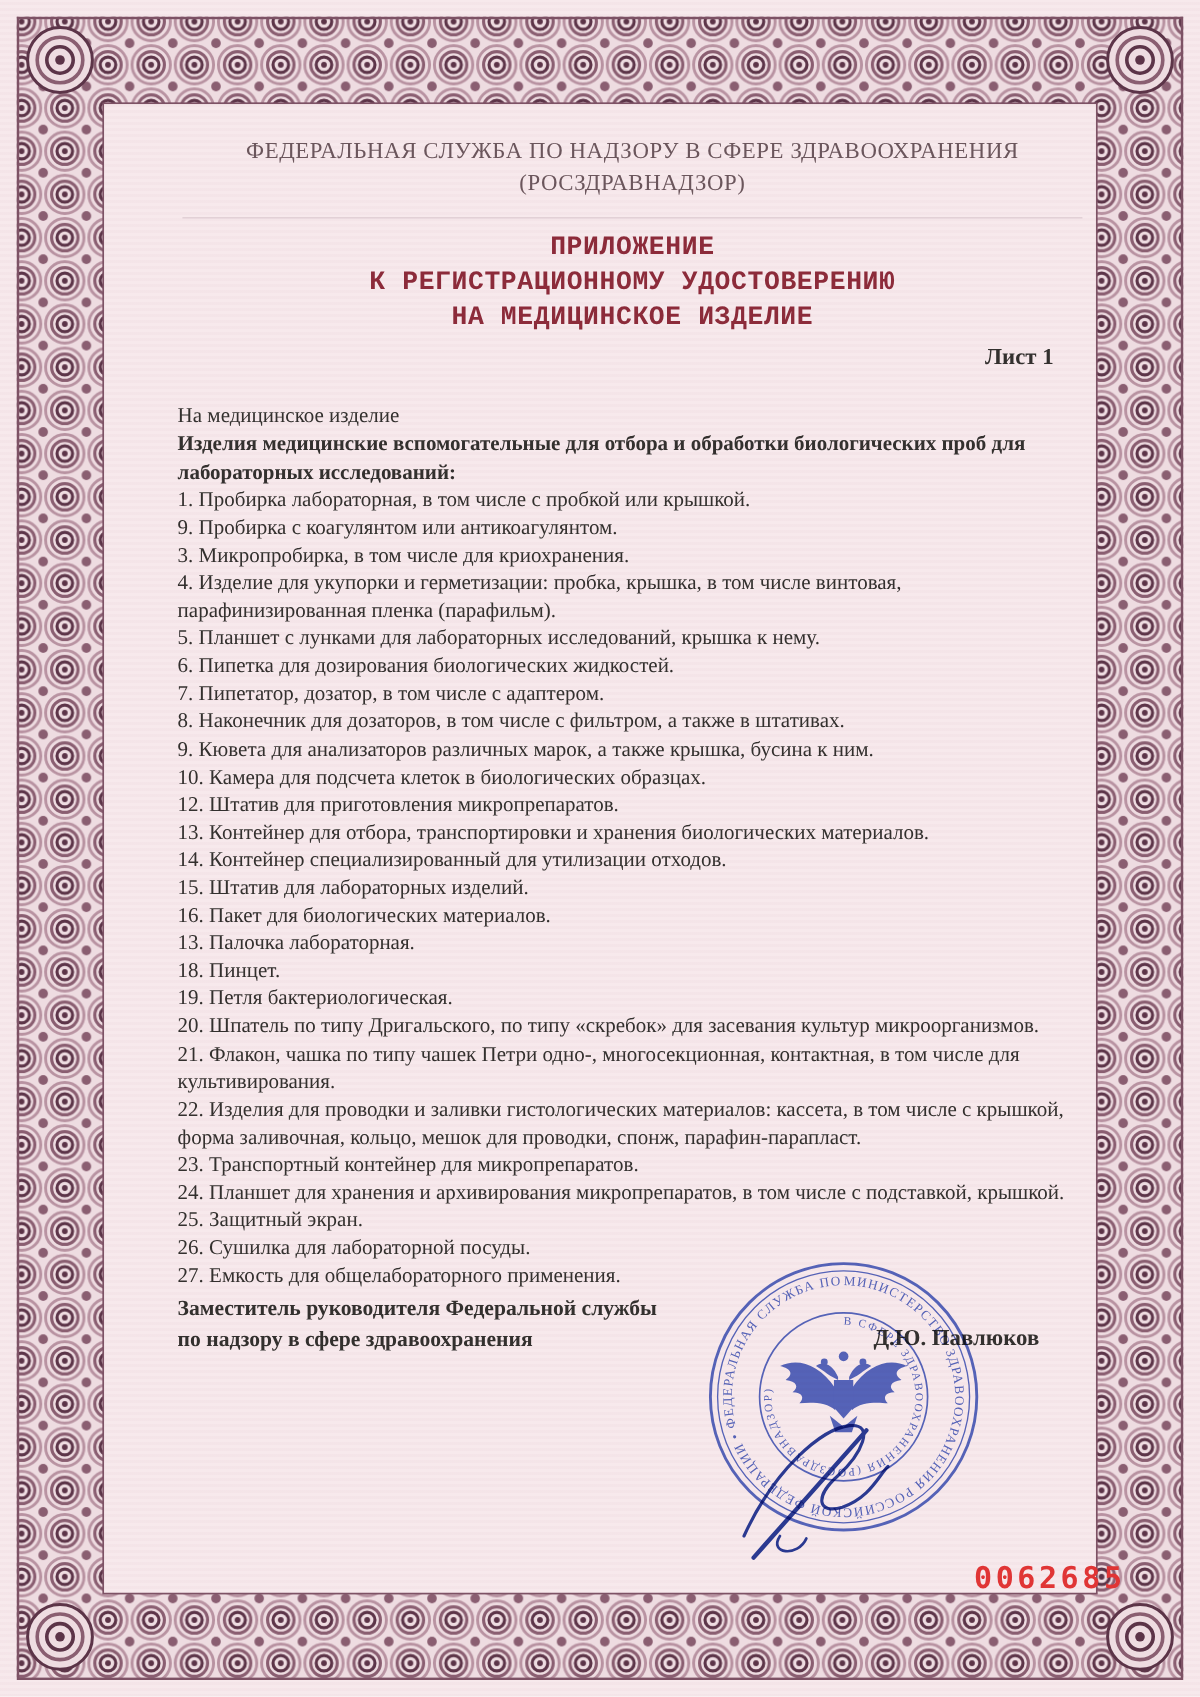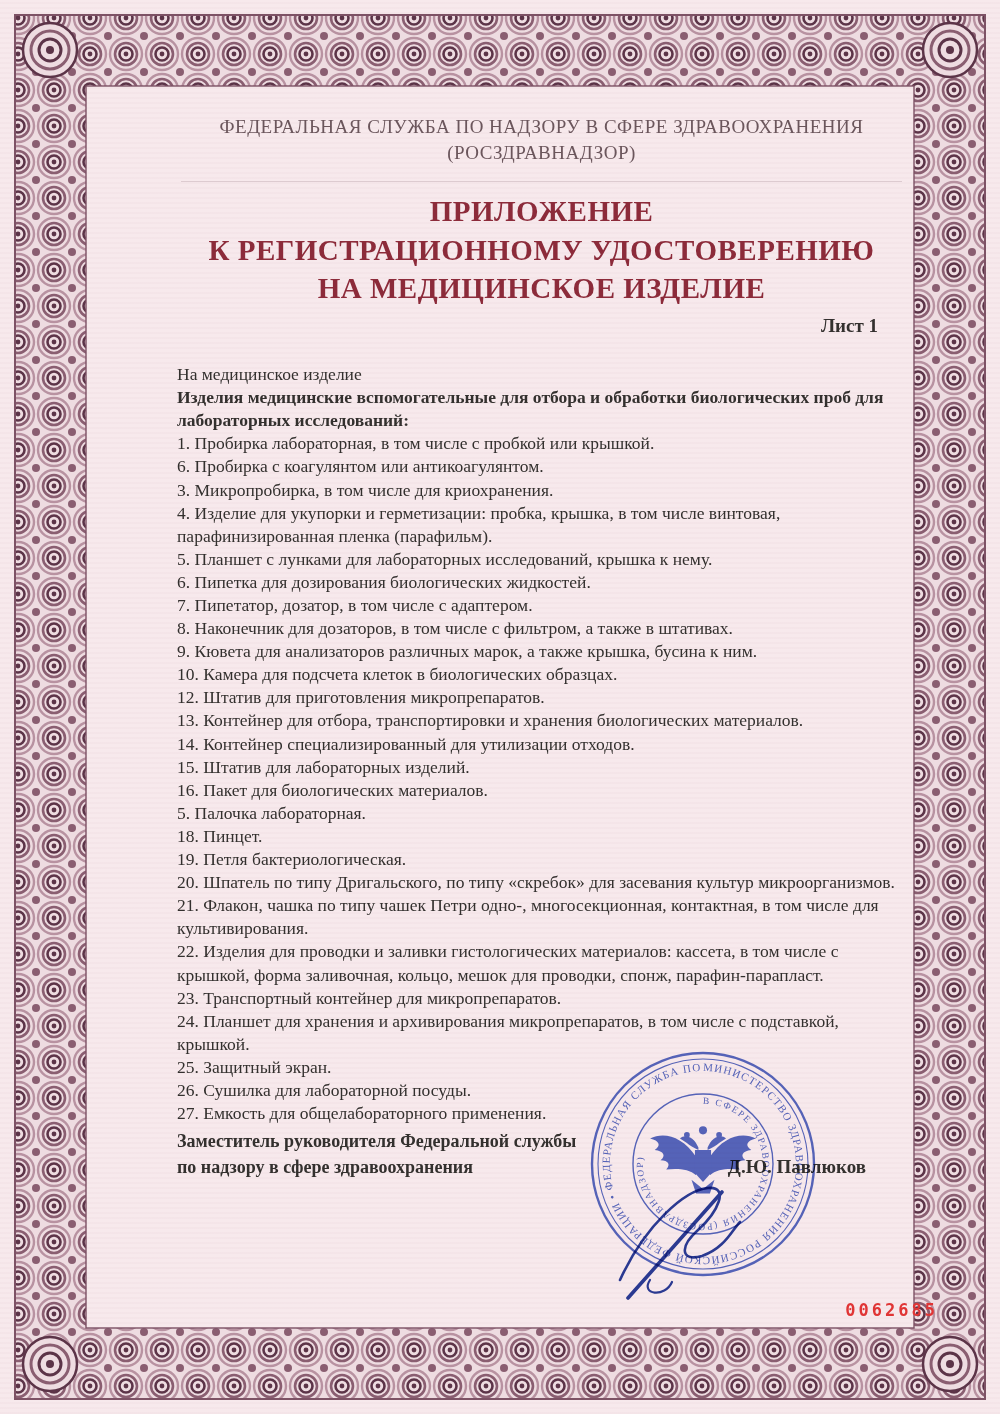--- a/index.html
+++ b/index.html
@@ -40,42 +40,42 @@
   .frame-line{fill:none;stroke:var(--frame-line);stroke-width:2;}
   .frame-line-inner{fill:none;stroke:var(--frame-line);stroke-width:1.4;}
   .cm-outer{fill:var(--border-bg);stroke:var(--border-dark);stroke-width:2.5;}
   .cm-mid{fill:none;stroke:var(--border-mid);stroke-width:3;}
   .cm-inner{fill:none;stroke:var(--border-dark);stroke-width:3;}
   .cm-dot{fill:var(--border-dark);}
 
   .content{
     position:absolute;
     left:86px;top:86px;right:86px;bottom:86px;
-    padding:28px 8px 0 91px;
+    padding:28px 8px 0 62px;
     z-index:2;
   }
   .agency{
     text-align:center;
     color:var(--header-gray);
     font-size:19px;
     line-height:1.35;
     letter-spacing:0.5px;
   }
   .header-rule{
     margin:16px 4px 0 4px;
     border-top:1px solid #c9b3ba;
     opacity:0.55;
   }
   .doc-title{
     margin-top:10px;
     text-align:center;
     color:var(--title-maroon);
-    font-family:Liberation Serif, serif;
-    font-weight:bold;
-    font-size:29px;
+    font-family:Liberation Mono, monospace;
+    font-weight:bold;
+    font-size:22px;
     line-height:1.32;
     letter-spacing:0.5px;
   }
   .meta-row{
     position:relative;
     height:34px;
     margin-top:8px;
     font-weight:bold;
     font-size:21px;
   }
@@ -103,21 +103,21 @@
     font-weight:bold;
     font-size:18px;
     line-height:1.45;
   }
   .signer-name{padding-right:40px;font-size:19px;}
   .serial{
     position:absolute;
     top:1300px;right:62px;
     z-index:4;
     font-family:"DejaVu Sans Mono", monospace;
-    font-size:17px;
+    font-size:25px;
     letter-spacing:3px;
     color:var(--serial-red);
     font-weight:bold;
   }
   .stamp{
     position:absolute;
     left:585px;top:1046px;
     z-index:3;
     mix-blend-mode:multiply;
     opacity:0.85;
@@ -207,35 +207,35 @@
     </div>
 
 
     <div class="sheet-line">Лист  1</div>
 
     <div class="body-text">
       <p>На медицинское изделие</p>
       <p class="bold">Изделия медицинские вспомогательные для отбора и обработки биологических проб для лабораторных исследований:</p>
       <div>
           <p class="list-item">1. Пробирка лабораторная, в том числе с пробкой или крышкой.</p>
-          <p class="list-item">6. Пробирка с коагулянтом или антикоагулянтом.</p>
+          <p class="list-item">9. Пробирка с коагулянтом или антикоагулянтом.</p>
           <p class="list-item">3. Микропробирка, в том числе для криохранения.</p>
           <p class="list-item">4. Изделие для укупорки и герметизации: пробка, крышка, в том числе винтовая, парафинизированная пленка (парафильм).</p>
           <p class="list-item">5. Планшет с лунками для лабораторных исследований, крышка к нему.</p>
           <p class="list-item">6. Пипетка для дозирования биологических жидкостей.</p>
           <p class="list-item">7. Пипетатор, дозатор, в том числе с адаптером.</p>
           <p class="list-item">8. Наконечник для дозаторов, в том числе с фильтром, а также в штативах.</p>
           <p class="list-item">9. Кювета для анализаторов различных марок, а также крышка, бусина к ним.</p>
           <p class="list-item">10. Камера для подсчета клеток в биологических образцах.</p>
           <p class="list-item">12. Штатив для приготовления микропрепаратов.</p>
           <p class="list-item">13. Контейнер для отбора, транспортировки и хранения биологических материалов.</p>
           <p class="list-item">14. Контейнер специализированный для утилизации отходов.</p>
           <p class="list-item">15. Штатив для лабораторных изделий.</p>
           <p class="list-item">16. Пакет для биологических материалов.</p>
-          <p class="list-item">5. Палочка лабораторная.</p>
+          <p class="list-item">13. Палочка лабораторная.</p>
           <p class="list-item">18. Пинцет.</p>
           <p class="list-item">19. Петля бактериологическая.</p>
           <p class="list-item">20. Шпатель по типу Дригальского, по типу «скребок» для засевания культур микроорганизмов.</p>
           <p class="list-item">21. Флакон, чашка по типу чашек Петри одно-, многосекционная, контактная, в том числе для культивирования.</p>
           <p class="list-item">22. Изделия для проводки и заливки гистологических материалов: кассета, в том числе с крышкой, форма заливочная, кольцо, мешок для проводки, спонж, парафин-парапласт.</p>
           <p class="list-item">23. Транспортный контейнер для микропрепаратов.</p>
           <p class="list-item">24. Планшет для хранения и архивирования микропрепаратов, в том числе с подставкой, крышкой.</p>
           <p class="list-item">25. Защитный экран.</p>
           <p class="list-item">26. Сушилка для лабораторной посуды.</p>
           <p class="list-item">27. Емкость для общелабораторного применения.</p>

